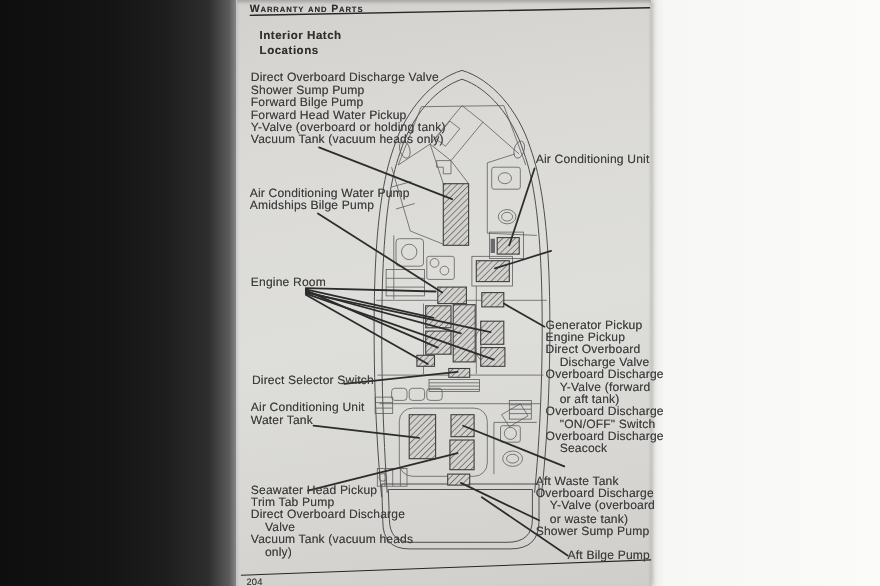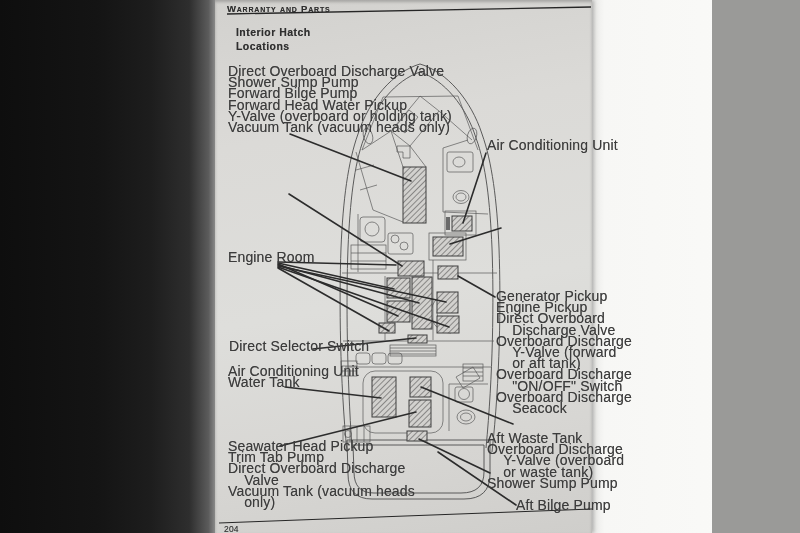--- a/index.html
+++ b/index.html
@@ -1,26 +1,26 @@
 <!DOCTYPE html>
 <html><head>
 <meta charset="utf-8">
 <style>
   html,body{margin:0;padding:0;background:#9a9a98;}
-  .photo{position:relative;width:712px;height:533px;overflow:hidden;
+  .photo{position:relative;width:800px;height:533px;overflow:hidden;
          background:linear-gradient(90deg,#f6f6f4 0%,#fafaf8 100%);
          font-family:"Liberation Sans",sans-serif;}
   .dark-band{position:absolute;left:0;top:0;width:215px;height:533px;
          background:linear-gradient(90deg,#0e0e0e 0%,#141414 45%,#1d1d1d 70%,#2e2e2e 88%,#5c5c5c 97%,#8a8a8a 100%);}
   .page{position:absolute;left:215px;top:0;width:377px;height:533px;
          background:linear-gradient(170deg,#d2d1ce 0%,#dbdad7 25%,#dededb 55%,#d7d6d3 80%,#cfcecb 100%);
          box-shadow:2px 0 4px rgba(120,120,118,.5), inset 0 2px 3px rgba(80,80,80,.35);}
   .bg-right{position:absolute;left:592px;top:0;width:208px;height:533px;
          background:linear-gradient(90deg,#e9e9e7 0%,#f7f7f5 6%,#fbfbf9 100%);}
-  .txt{position:absolute;color:#3c3c3c;font-size:14px;line-height:11.2px;
+  .txt{position:absolute;color:#3c3c3c;font-size:11px;line-height:11.2px;
        letter-spacing:.15px;white-space:pre-wrap;
        text-shadow:0 0 .6px rgba(70,70,70,.6);}
   .hdr{font-size:9.5px;font-weight:bold;font-variant:small-caps;letter-spacing:.8px;color:#2e2e2e;}
   .title{font-size:10.5px;font-weight:bold;letter-spacing:.45px;line-height:13.5px;color:#2f2f2f;}
   .pagenum{font-size:8.5px;color:#3a3a3a;}
   svg{position:absolute;left:0;top:0;}
   .boat{stroke:#4c4c4c;stroke-width:.9;fill:none;}
   .boat-light{stroke:#5a5a5a;stroke-width:.7;fill:none;}
   .leader{stroke:#2c2c2c;stroke-width:1.6;stroke-linecap:round;}
   .rule{stroke:#262626;}
@@ -147,20 +147,22 @@
   <div class="txt hdr" style="left:227px;top:3px;">Warranty and Parts</div>
   <div class="txt title" style="left:236px;top:26px;">Interior Hatch
 Locations</div>
 
   <div class="txt" style="left:228px;top:66px;">Direct Overboard Discharge Valve
 Shower Sump Pump
 Forward Bilge Pump
 Forward Head Water Pickup
 Y-Valve (overboard or holding tank)
 Vacuum Tank (vacuum heads only)</div>
+  <div class="txt" style="left:227px;top:171px;">Air Conditioning Water Pump
+Amidships Bilge Pump</div>
   <div class="txt" style="left:228px;top:252px;">Engine Room</div>
   <div class="txt" style="left:229px;top:341px;">Direct Selector Switch</div>
   <div class="txt" style="left:228px;top:366px;">Air Conditioning Unit
 Water Tank</div>
   <div class="txt" style="left:228px;top:441px;">Seawater Head Pickup
 Trim Tab Pump
 Direct Overboard Discharge
     Valve
 Vacuum Tank (vacuum heads
     only)</div>

